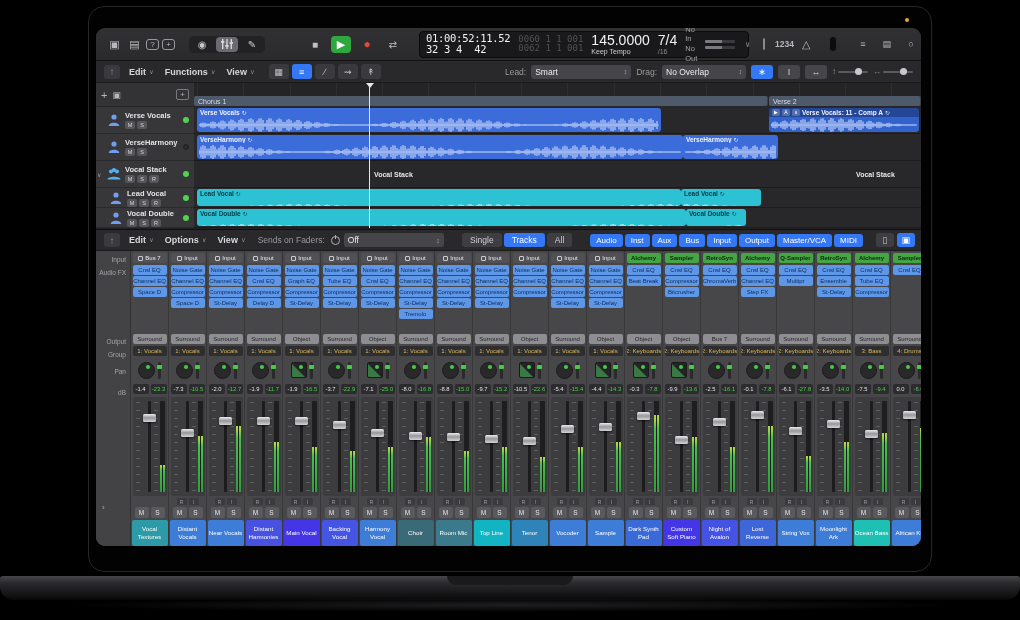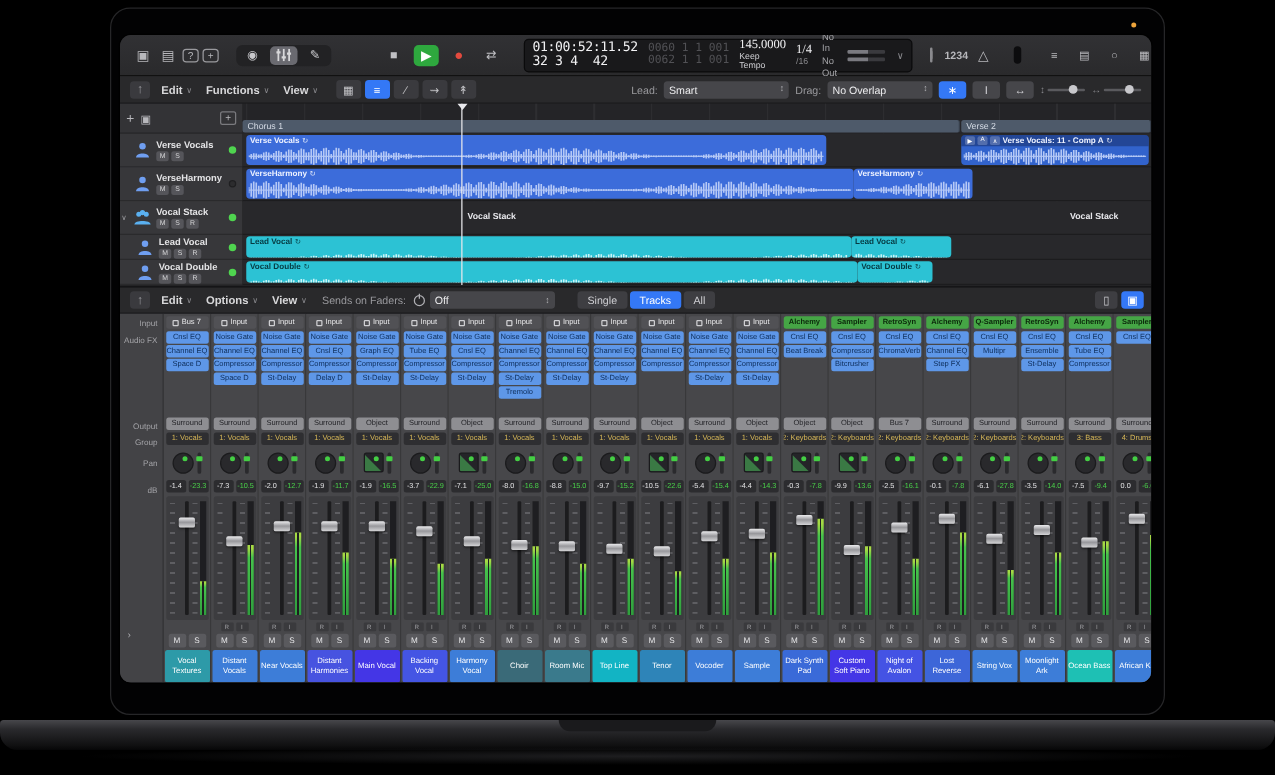--- a/index.html
+++ b/index.html
@@ -46,21 +46,21 @@
   .qbox { border:1px solid #9a9a9e; border-radius:3px; width:13px; height:11px;
     font-size:8px; color:#b8b8bc; display:flex; align-items:center; justify-content:center; }
 
   
   .lcd { margin-left:16px; width:330px; height:27px; background:#19191b; border-radius:4px;
     border:1px solid #0a0a0b; display:flex; align-items:center; padding:0 6px; gap:8px;
     font-family:"DejaVu Sans Mono", monospace; }
   .lcdcol { display:flex; flex-direction:column; justify-content:center; line-height:1.05; }
   .lcd .big { color:#f2f2f4; font-size:10.5px; letter-spacing:-.3px; white-space:pre; }
   .lcd .dimtx { color:#515155; font-size:9px; white-space:pre; }
-  .lcd .mid { color:#f2f2f4; font-size:10px; font-family:Liberation Serif, serif; }
+  .lcd .mid { color:#f2f2f4; font-size:14px; font-family:Liberation Sans, sans-serif; }
   .lcd .sub { color:#cfcfd3; font-size:7px; font-family:"Liberation Sans",sans-serif; }
   .lcd .sub.dim2 { color:#8a8a8e; }
   .lcd .io div { color:#a2a2a6; font-size:7.5px; font-family:"Liberation Sans",sans-serif; line-height:1.3; }
   .minimeters { display:flex; flex-direction:column; gap:3px; margin-left:auto; }
   .minimeters .mm { width:30px; height:3px; border-radius:1px;
     background:linear-gradient(90deg,#7a7a80 0 55%,#3a3a3e 55% 100%); }
   .lcdchev { color:#8a8a8e; font-size:8px; margin-left:2px; }
 
   .tunerbox { margin-left:14px; border:1px solid #8a8a8e; border-radius:3px; width:15px;
     height:12px; position:relative; }
@@ -285,21 +285,21 @@
           </div>
           <div class="lcdcol">
             <div class="dimtx">0060 1 1 001</div>
             <div class="dimtx">0062 1 1 001</div>
           </div>
           <div class="lcdcol">
             <div class="mid">145.0000</div>
             <div class="sub">Keep Tempo</div>
           </div>
           <div class="lcdcol">
-            <div class="mid">1/4</div>
+            <div class="mid">7/4</div>
             <div class="sub dim2">/16</div>
           </div>
           <div class="lcdcol io">
             <div>No In</div>
             <div>No Out</div>
           </div>
           <div class="minimeters">
             <div class="mm"></div>
             <div class="mm"></div>
           </div>
@@ -569,20 +569,30 @@
         <span class="powico"></span>
         <div class="dd w1">
           <span>Off</span>
           <span class="stp">↕</span>
         </div>
         <div class="mm-views">
             <span class="vm">Single</span>
             <span class="vm on">Tracks</span>
             <span class="vm">All</span>
           </div>
+        <div class="mm-filters">
+            <span class="flt">Audio</span>
+            <span class="flt">Inst</span>
+            <span class="flt">Aux</span>
+            <span class="flt">Bus</span>
+            <span class="flt">Input</span>
+            <span class="flt">Output</span>
+            <span class="flt">Master/VCA</span>
+            <span class="flt">MIDI</span>
+          </div>
         <div class="mm-icons">
           <span class="lyico">▯</span>
           <span class="lyico on">▣</span>
         </div>
       </div>
 
       <div class="mbody">
         <div class="mlabels">
           <span class="mlab" style="top:5px">Input</span>
           <span class="mlab" style="top:18px">Audio FX</span>

